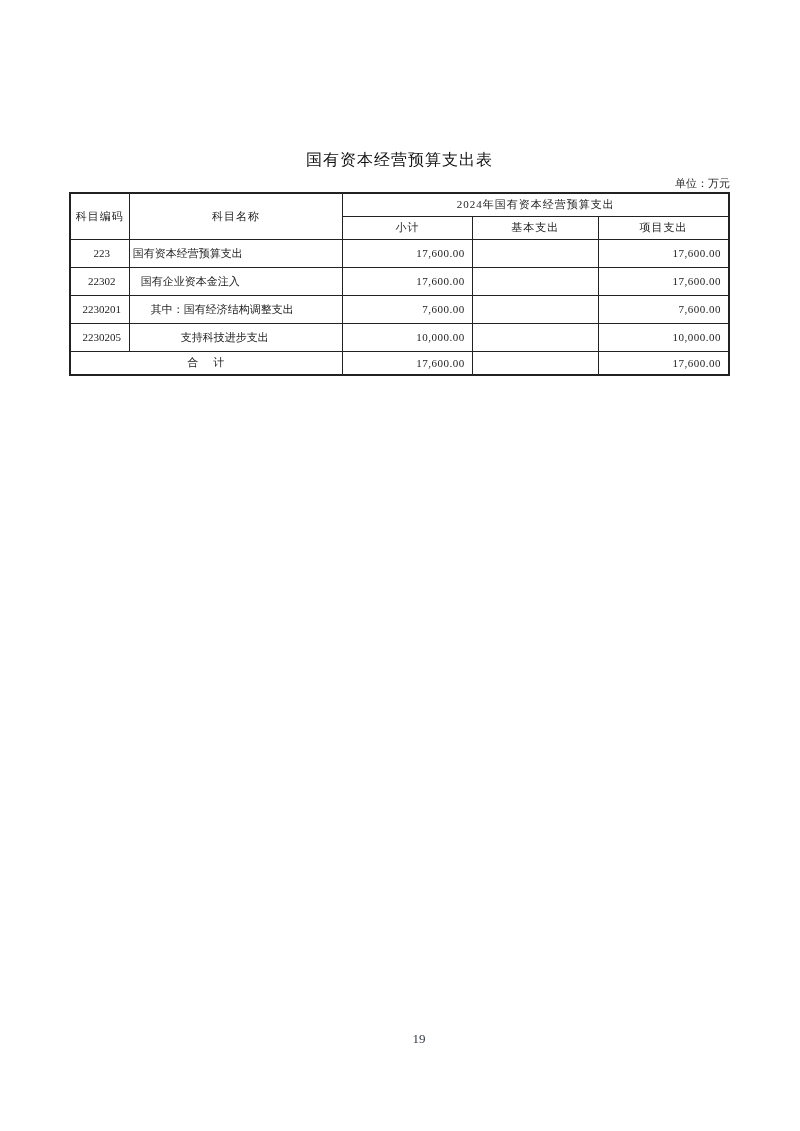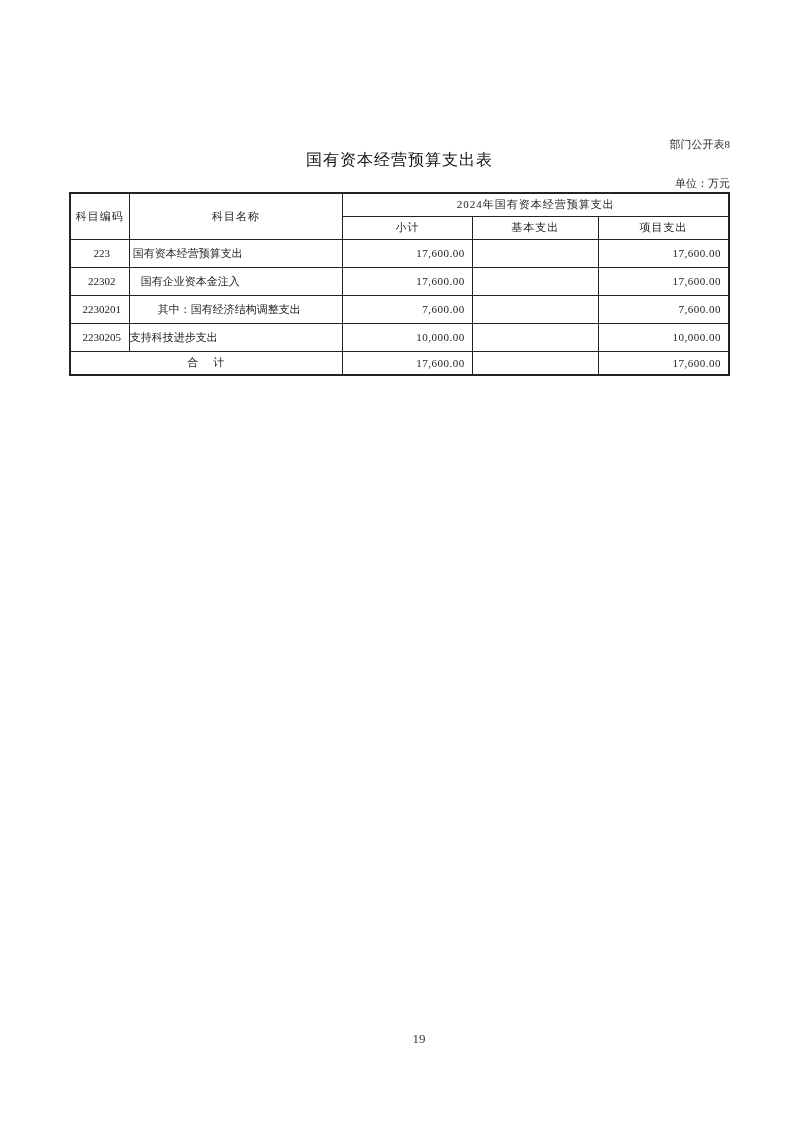--- a/index.html
+++ b/index.html
@@ -61,22 +61,22 @@
     white-space: nowrap;
   }
   table.budget thead tr { height: 23px; }
   table.budget tbody tr.data-row { height: 28px; }
   table.budget tbody tr.total-row { height: 24px; }
   th.hdr { text-align: center; vertical-align: middle; letter-spacing: 1px; }
   td.code { text-align: center; padding-left: 4px; vertical-align: middle; }
   td.name { text-align: left; vertical-align: middle; }
   td.name.ind-0 { padding-left: 3px; }
   td.name.ind-1 { padding-left: 11px; }
-  td.name.ind-2 { padding-left: 28px; }
-  td.name.ind-3 { }
+  td.name.ind-2 { padding-left: 21px; }
+  td.name.ind-3 { padding-left: 51px; }
   td.num {
     text-align: right;
     padding-right: 7px;
     vertical-align: middle;
     letter-spacing: 0.5px;
   }
   td.total-label {
     text-align: center;
     vertical-align: middle;
     letter-spacing: 2px;
@@ -90,21 +90,20 @@
     text-align: center;
     font-size: 13px;
     color: #333a44;
   }
 </style>
 </head>
 <body>
 
 <div class="page">
 
-  <div class="corner-label">部门公开表8</div>
 
   <div class="doc-title">国有资本经营预算支出表</div>
 
   <div class="unit-label">单位：万元</div>
 
   <table class="budget">
     <colgroup>
       <col style="width:59px">
       <col style="width:213px">
       <col style="width:129px">

